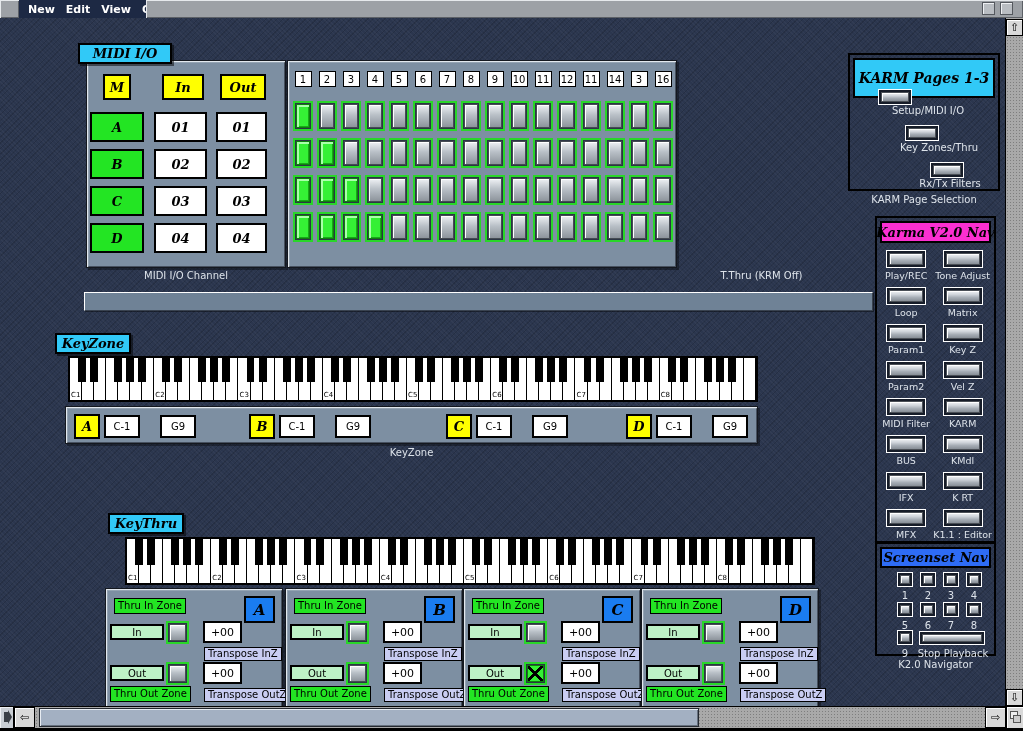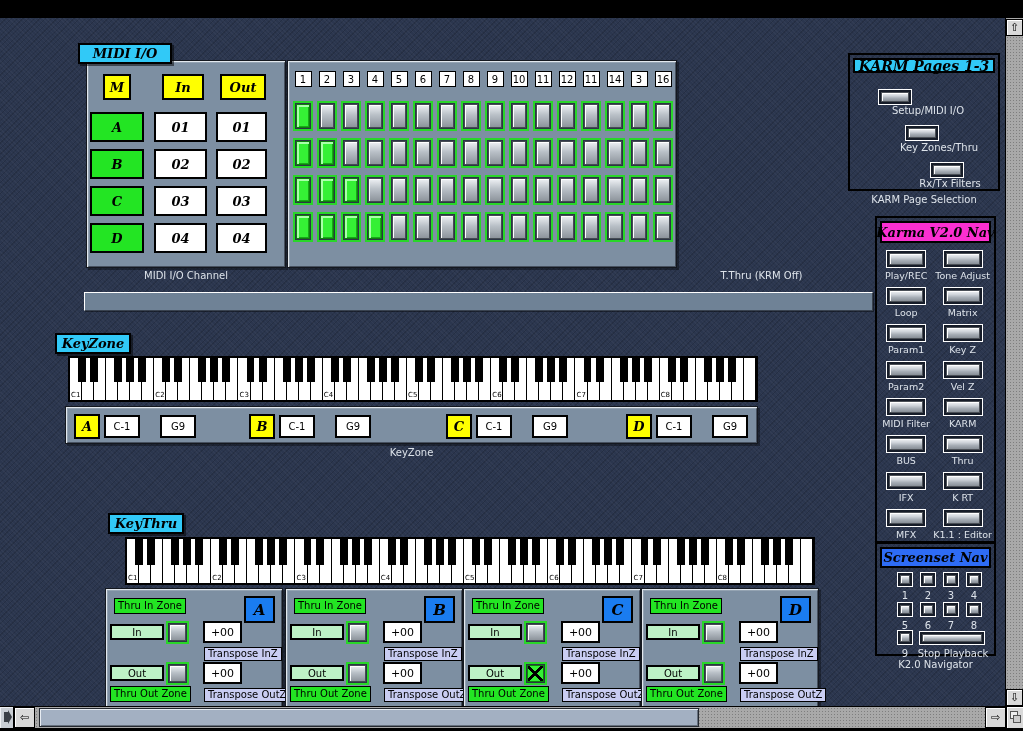--- a/index.html
+++ b/index.html
@@ -24,21 +24,21 @@
     background-image:repeating-linear-gradient(45deg,rgba(255,255,255,.03) 0 1px,transparent 1px 3px),
                      repeating-linear-gradient(-45deg,rgba(0,0,0,.14) 0 1px,transparent 1px 4px);}
   .panel{position:absolute;background:#7d8fa2;border:1px solid #14181f;
          box-shadow:inset 1px 1px 0 #e2e8ee,inset 2px 2px 0 rgba(255,255,255,.18),
                     inset -1px -1px 0 #46505f,2px 2px 0 rgba(0,0,0,.35);}
   .cap{position:absolute;color:#dde3ea;font-size:10px;line-height:12px;text-align:center;white-space:nowrap;}
   .tab{position:absolute;background:var(--cyan,#31c9f7);border:2px solid #000;color:#000;
        font:bold italic 13px "DejaVu Serif",serif;display:flex;align-items:center;justify-content:center;
        box-shadow:2px 2px 0 rgba(0,0,0,.5);z-index:4;}
   .blackbox{position:absolute;border:2px solid #000;}
-  .hdr{position:absolute;left:3px;right:3px;top:3px;height:15px;border:2px solid #000;
+  .hdr{position:absolute;left:3px;right:3px;top:3px;height:40px;border:2px solid #000;
        display:flex;align-items:center;justify-content:center;color:#000;
        font:bold italic 14px "DejaVu Serif",serif;white-space:nowrap;}
   .hdr-cyan{background:var(--cyan,#31c9f7);}
   .hdr-mag{background:var(--magenta,#fb2fd1);height:22px;font-size:13px;}
   .hdr-blue{background:var(--navblue,#2e6cf5);height:21px;font-size:13px;}
   .ybox{position:absolute;background:var(--yellow,#ffff00);border:2px solid #000;color:#000;
         font:bold italic 13px "DejaVu Serif",serif;display:flex;align-items:center;justify-content:center;}
   .gnbox{position:absolute;background:var(--green,#23e523);border:2px solid #000;color:#000;
          font:bold italic 13px "DejaVu Serif",serif;display:flex;align-items:center;justify-content:center;}
   .wvbox{position:absolute;background:#fff;border:2px solid #000;color:#000;
@@ -114,20 +114,33 @@
   .hs-thumb{position:absolute;left:4px;top:1px;width:660px;height:19px;background:#a3b0c2;
             border:1px solid #23282f;box-shadow:inset 1px 1px 0 #e7ecf2,inset -1px -1px 0 #66707e;}
   .grow{width:17px;background:#d9d9d9;border-left:1px solid #000;position:relative;box-shadow:inset 1px 1px 0 #fff;}
   .grow i{position:absolute;left:3px;top:4px;width:8px;height:8px;border:1px solid #555;background:#eee;}
   .grow b{position:absolute;left:6px;top:8px;width:8px;height:8px;border:1px solid #555;background:#ccc;}
 </style>
 </head>
 <body>
 
 <div class="window">
+  <div class="menubar">
+    <div class="mb-corner"></div>
+    <div class="mb-menu">
+        <span class="mb-item">New</span>
+        <span class="mb-item">Edit</span>
+        <span class="mb-item">View</span>
+        <span class="mb-item">Options</span>
+      </div>
+    <div class="mb-fill">
+      <div class="mb-box mb-box1"></div>
+      <div class="mb-box mb-box2"></div>
+    </div>
+  </div>
 
   <div class="content">
 
     <div class="tab" style="left:78px;top:25px;width:94px;height:21px">MIDI I/O</div>
     <div class="panel" id="p-midi" style="left:86px;top:42px;width:200px;height:208px">
       <div class="ybox" style="left:16px;top:13px;width:28px;height:26px">M</div>
       <div class="ybox" style="left:75px;top:13px;width:42px;height:26px">In</div>
       <div class="ybox" style="left:133px;top:13px;width:46px;height:26px">Out</div>
     <div class="gnbox" style="position: absolute; left: 3px; top: 51px; width: 54px; height: 30px;">A</div>
         <div class="wvbox" style="position: absolute; left: 67px; top: 51px; width: 53px; height: 30px;">01</div>
@@ -454,21 +467,21 @@
           <div class="knav-cell">
             <div class="navfrm">
               <div class="gbtn"></div>
             </div>
             <div class="knav-lbl">BUS</div>
           </div>
           <div class="knav-cell">
             <div class="navfrm">
               <div class="gbtn"></div>
             </div>
-            <div class="knav-lbl">Thru</div>
+            <div class="knav-lbl">KMdl</div>
           </div>
           <div class="knav-cell">
             <div class="navfrm">
               <div class="gbtn"></div>
             </div>
             <div class="knav-lbl">IFX</div>
           </div>
           <div class="knav-cell">
             <div class="navfrm">
               <div class="gbtn"></div>

